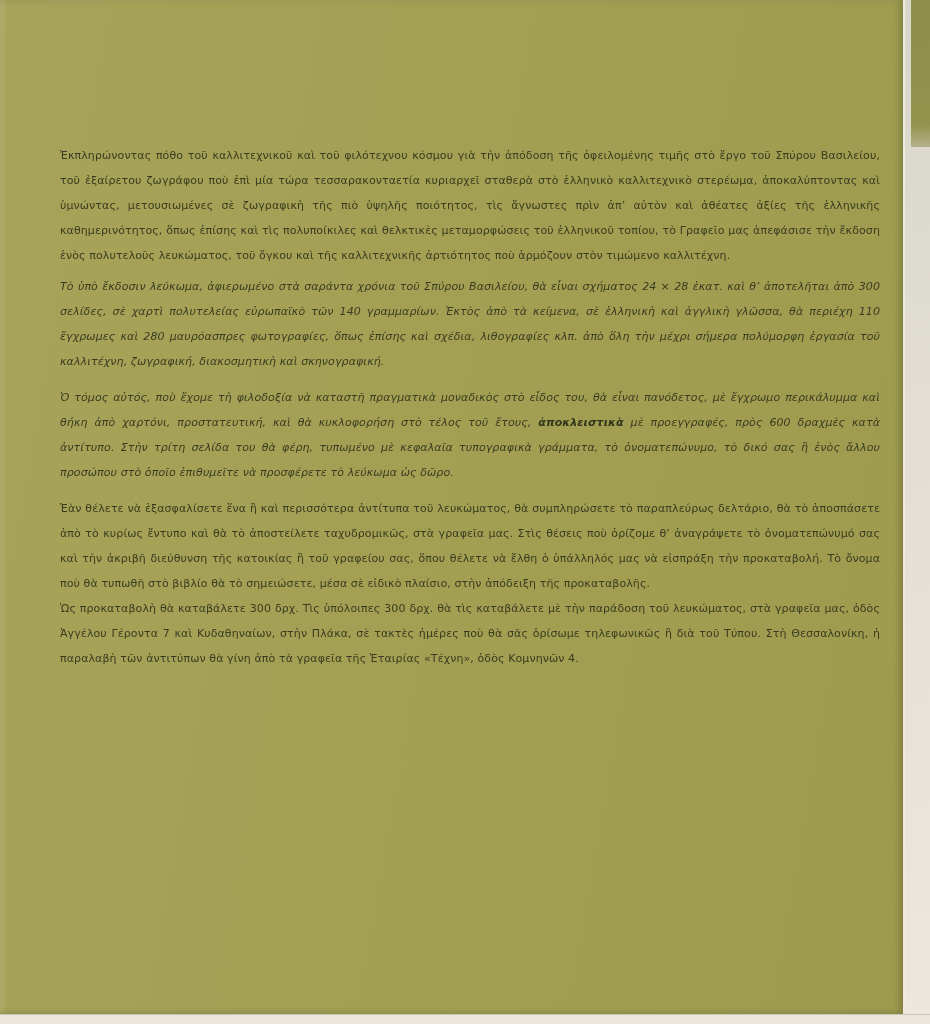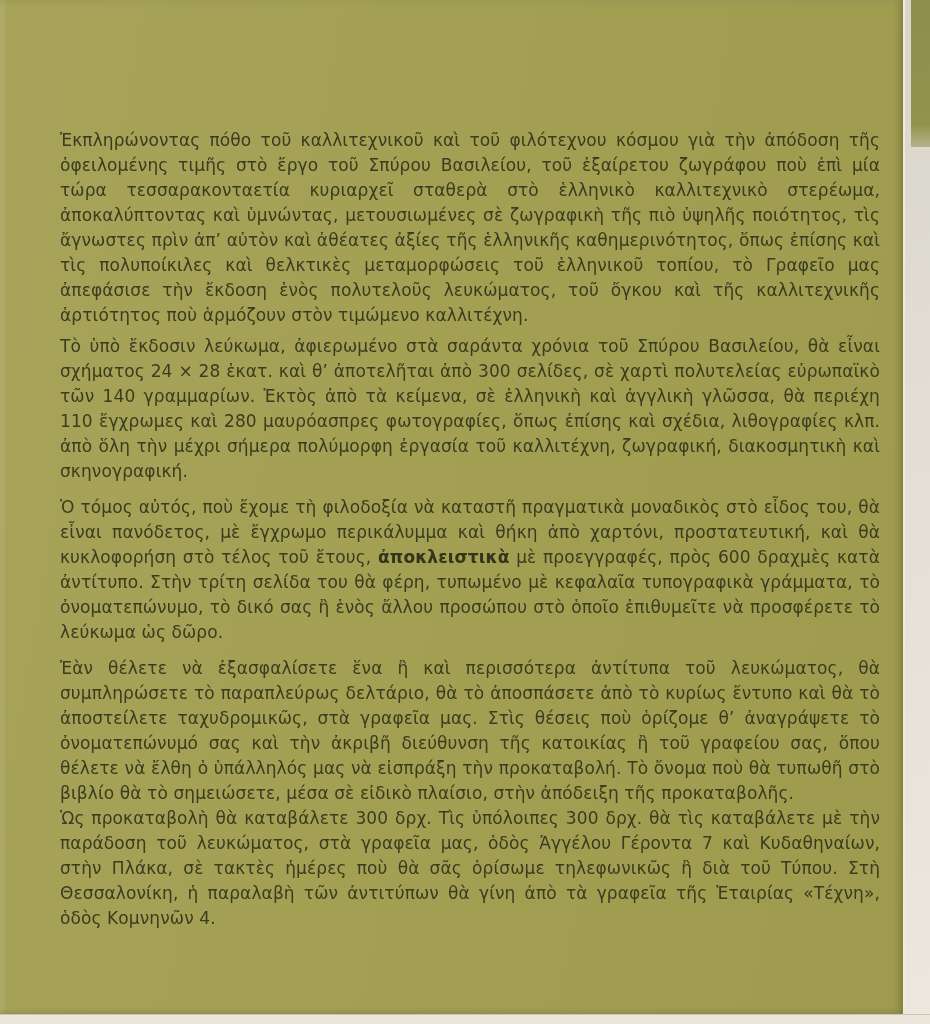--- a/index.html
+++ b/index.html
@@ -21,34 +21,34 @@
     width: 903px;
     height: 1014px;
     background: linear-gradient(100deg, #a7a35a 0%, #a3a054 45%, #9e9b4f 100%);
     box-shadow: inset -4px 0 6px rgba(70, 70, 25, 0.28),
                 inset 3px 0 5px rgba(235, 230, 190, 0.25),
                 inset 0 -2px 3px rgba(70, 70, 25, 0.15);
   }
   .text-block {
     position: absolute;
     left: 60px;
-    top: 128px;
+    top: 143px;
     width: 820px;
     text-align: justify;
-    font-size: 17px;
+    font-size: 11px;
     line-height: 25px;
     color: #3a3c1f;
     letter-spacing: 0.1px;
   }
   .text-block p {
     margin: 0;
     padding: 0;
   }
   .gap-small  { margin-bottom: 6px  !important; }
-  .gap-medium { margin-bottom: 11px !important; }
+  .gap-medium { margin-bottom: 11px !important; font-style: italic; }
   .gap-none   { margin-bottom: 0    !important; }
   .bold-word {
     font-weight: bold;
     color: #33351b;
   }
   .scan-right {
     position: absolute;
     left: 903px;
     top: 0;
     width: 27px;

